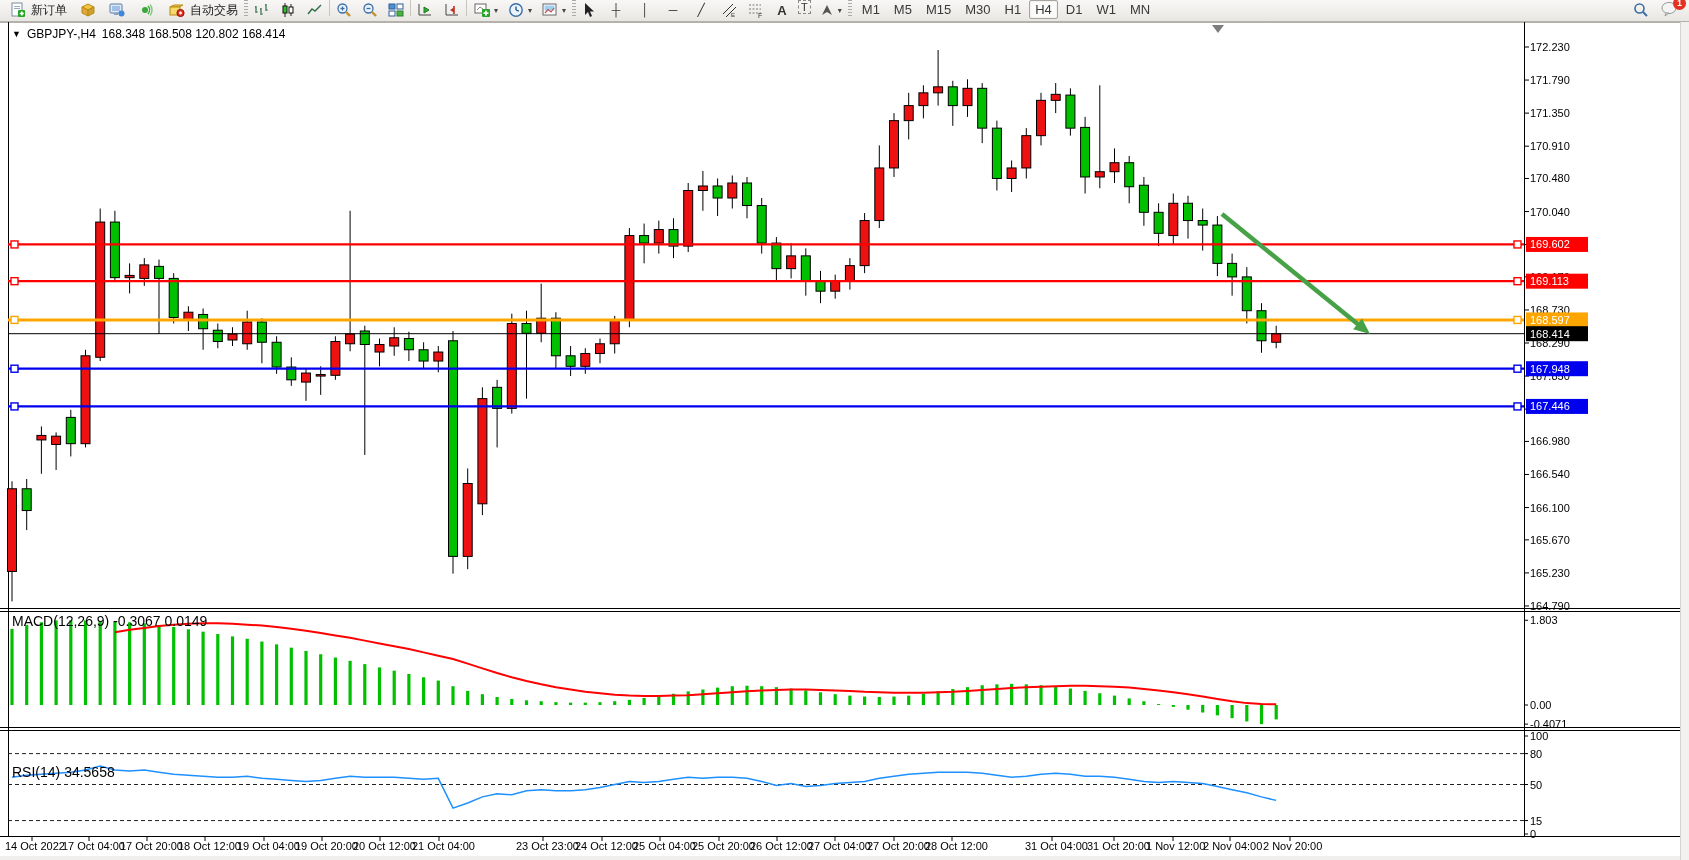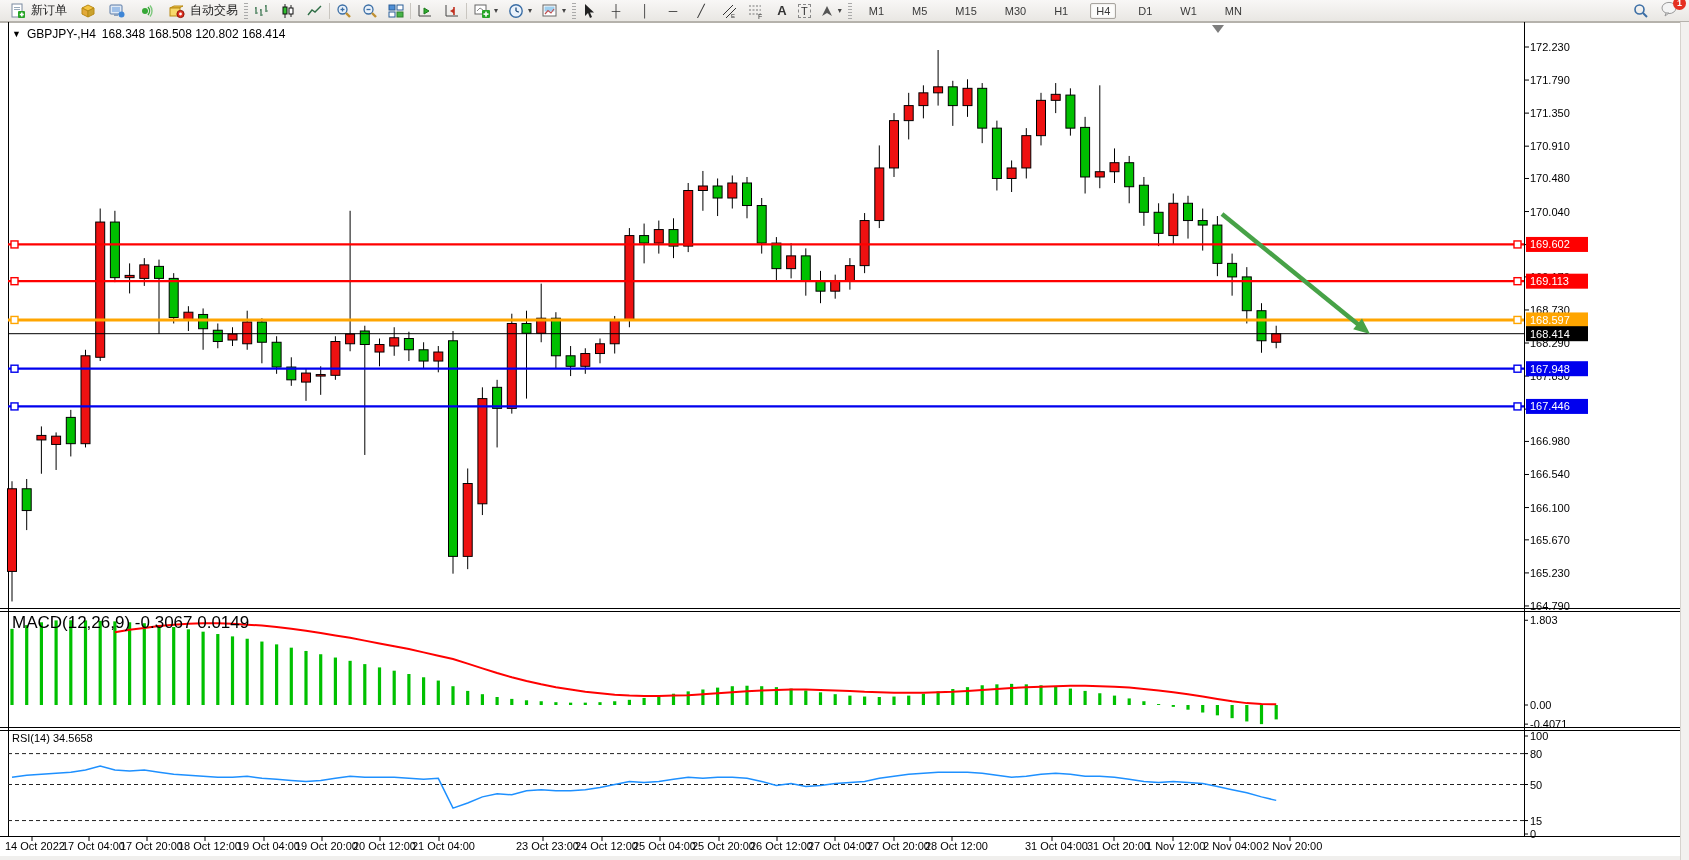--- a/index.html
+++ b/index.html
@@ -1,39 +1,39 @@
 <!DOCTYPE html>
 <html><head>
 <meta charset="utf-8">
 <style>
   html,body{margin:0;padding:0;}
   body{width:1689px;height:860px;position:relative;overflow:hidden;background:#ffffff;
        font-family:"Liberation Sans",sans-serif;-webkit-font-smoothing:antialiased;}
   
   .toolbar{position:absolute;top:0;left:0;width:1689px;height:22px;box-sizing:border-box;
     background:linear-gradient(#f8f7f6,#e9e7e3);border-bottom:1px solid #b5b2ac;
-    display:flex;align-items:center;padding-left:5px;font-size:12px;color:#222;z-index:30;}
+    display:flex;align-items:flex-start;padding-left:5px;font-size:12px;color:#222;z-index:30;}
   .tb-btn{display:flex;align-items:center;gap:3px;height:20px;padding:0 3px;cursor:default;}
   .tb-ico{display:flex;align-items:center;justify-content:center;width:20px;height:20px;}
   .sep{width:1px;height:16px;background:#c9c6c0;margin:0 4px;}
   .handle{width:4px;height:16px;margin:0 3px;
     background:repeating-linear-gradient(#aaa 0 1px,transparent 1px 3px);}
   .dd{font-size:8px;color:#444;margin-left:1px;}
-  .tf{padding:1px 5px;margin:0 8px;font-size:11px;color:#3a3a3a;border:1px solid transparent;border-radius:2px;}
+  .tf{padding:1px 5px;margin:0 1px;font-size:13px;color:#3a3a3a;border:1px solid transparent;border-radius:2px;}
   .tf.active{background:#fcfcfb;border:1px solid #a8a5a0;box-shadow:inset 0 0 2px #d8d5d0;}
   .tb-right{margin-left:auto;display:flex;align-items:center;margin-right:10px;gap:10px;}
   .badge{position:absolute;top:-4px;right:-7px;background:#e53022;color:#fff;border-radius:50%;
     width:13px;height:13px;font-size:9px;line-height:13px;text-align:center;font-weight:bold;}
   .bubble{position:relative;}
   .tool-a{font-size:13px;color:#333;font-weight:bold;}
   .tool-t{font-size:11px;color:#333;border:1px dashed #888;padding:0 2px;line-height:12px;}
   
   #chart-title{position:absolute;left:12px;top:27px;font-size:12px;color:#000;z-index:10;display:flex;align-items:center;gap:6px;}
-  #macd-label{position:absolute;left:12px;top:613px;font-size:17px;color:#000;z-index:10;}
-  #rsi-label{position:absolute;left:12px;top:732px;font-size:11px;color:#000;z-index:10;}
+  #macd-label{position:absolute;left:12px;top:613px;font-size:14px;color:#000;z-index:10;}
+  #rsi-label{position:absolute;left:12px;top:764px;font-size:14px;color:#000;z-index:10;}
   .collapse{font-size:9px;color:#000;}
   #chart-svg{position:absolute;left:0;top:0;z-index:1;}
   #scrollbar{position:absolute;top:22px;right:0;width:8px;height:838px;background:#f2f1ef;border-left:1px solid #d6d3ce;z-index:5;}
 </style>
 </head>
 <body>
 
 <div class="toolbar">
   <span class="tb-btn">
     <span class="tb-ico">

